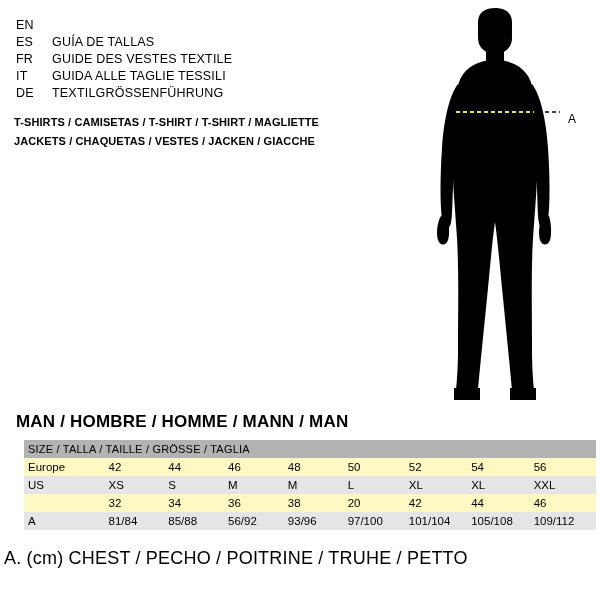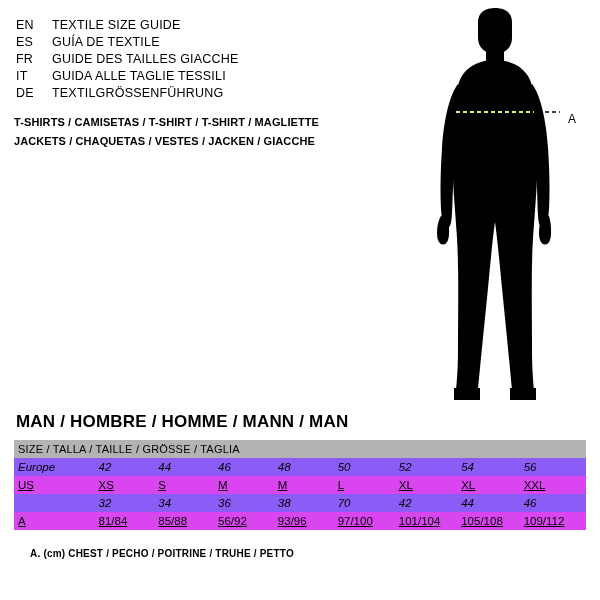--- a/index.html
+++ b/index.html
@@ -83,82 +83,79 @@
   .table-title {
     position: absolute;
     left: 16px;
     top: 412px;
     font-size: 17px;
     font-weight: bold;
     letter-spacing: 0.2px;
   }
   table.size-table {
     position: absolute;
-    left: 14px;
+    left: 24px;
     top: 440px;
     width: 572px;
     border-collapse: collapse;
     font-size: 11.5px;
   }
   table.size-table td, table.size-table th {
     padding: 0;
     height: 18px;
     text-align: left;
     font-weight: normal;
   }
   .row-head td {
     background: #b3b3b3;
     font-size: 11px;
     letter-spacing: 0.2px;
   }
   .row-grey td {
-    background: #8b5cf6;
-    font-style: italic;
+    background: #fef9c3;
   }
   .row-white td {
-    background: #d946ef;
-    text-decoration: underline;
+    background: #e5e5e5;
   }
   .col-label {
     width: 92px;
     padding-left: 4px !important;
   }
   .cell {
     width: 68px;
   }
   .row-head .col-label {
     padding-left: 4px;
   }
 
   .footnote {
     position: absolute;
-    left: 30px;
+    left: 4px;
     top: 548px;
-    font-size: 10px;
-    font-weight: bold;
+    font-size: 18px;
+    font-weight: normal;
     letter-spacing: 0.2px;
   }
 </style>
 </head>
 <body>
 
 <div class="page">
 
   <div class="lang-block">
     <div class="lang-row">
       <span class="lang-code">EN</span>
-      <span class="lang-name">TEXTILE SIZE GUIDE</span>
     </div>
     <div class="lang-row">
       <span class="lang-code">ES</span>
-      <span class="lang-name">GUÍA DE TEXTILE</span>
+      <span class="lang-name">GUÍA DE TALLAS</span>
     </div>
     <div class="lang-row">
       <span class="lang-code">FR</span>
-      <span class="lang-name">GUIDE DES TAILLES GIACCHE</span>
+      <span class="lang-name">GUIDE DES VESTES TEXTILE</span>
     </div>
     <div class="lang-row">
       <span class="lang-code">IT</span>
       <span class="lang-name">GUIDA ALLE TAGLIE TESSILI</span>
     </div>
     <div class="lang-row">
       <span class="lang-code">DE</span>
       <span class="lang-name">TEXTILGRÖSSENFÜHRUNG</span>
     </div>
   </div>
@@ -238,21 +235,21 @@
         <td class="cell">XL</td>
         <td class="cell">XL</td>
         <td class="cell">XXL</td>
       </tr>
       <tr class="row-grey">
         <td class="col-label"></td>
         <td class="cell">32</td>
         <td class="cell">34</td>
         <td class="cell">36</td>
         <td class="cell">38</td>
-        <td class="cell">70</td>
+        <td class="cell">20</td>
         <td class="cell">42</td>
         <td class="cell">44</td>
         <td class="cell">46</td>
       </tr>
       <tr class="row-white">
         <td class="col-label">A</td>
         <td class="cell">81/84</td>
         <td class="cell">85/88</td>
         <td class="cell">56/92</td>
         <td class="cell">93/96</td>

